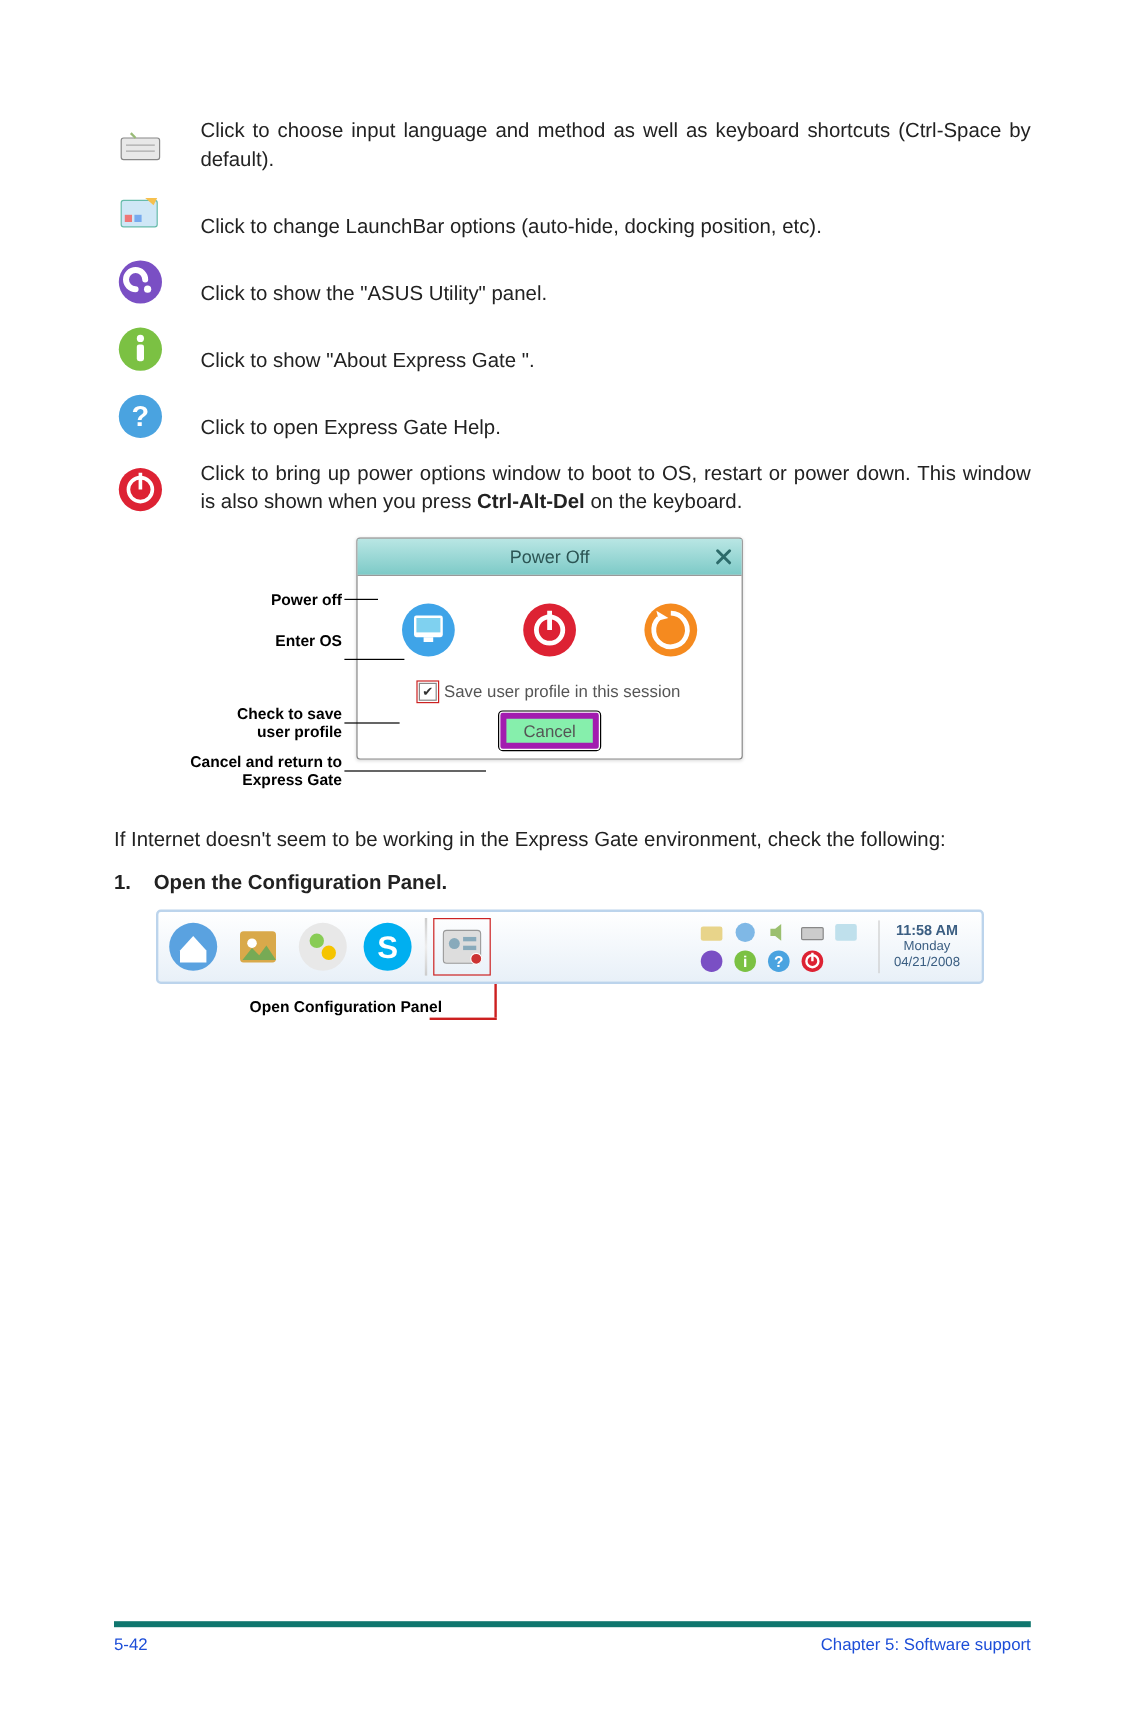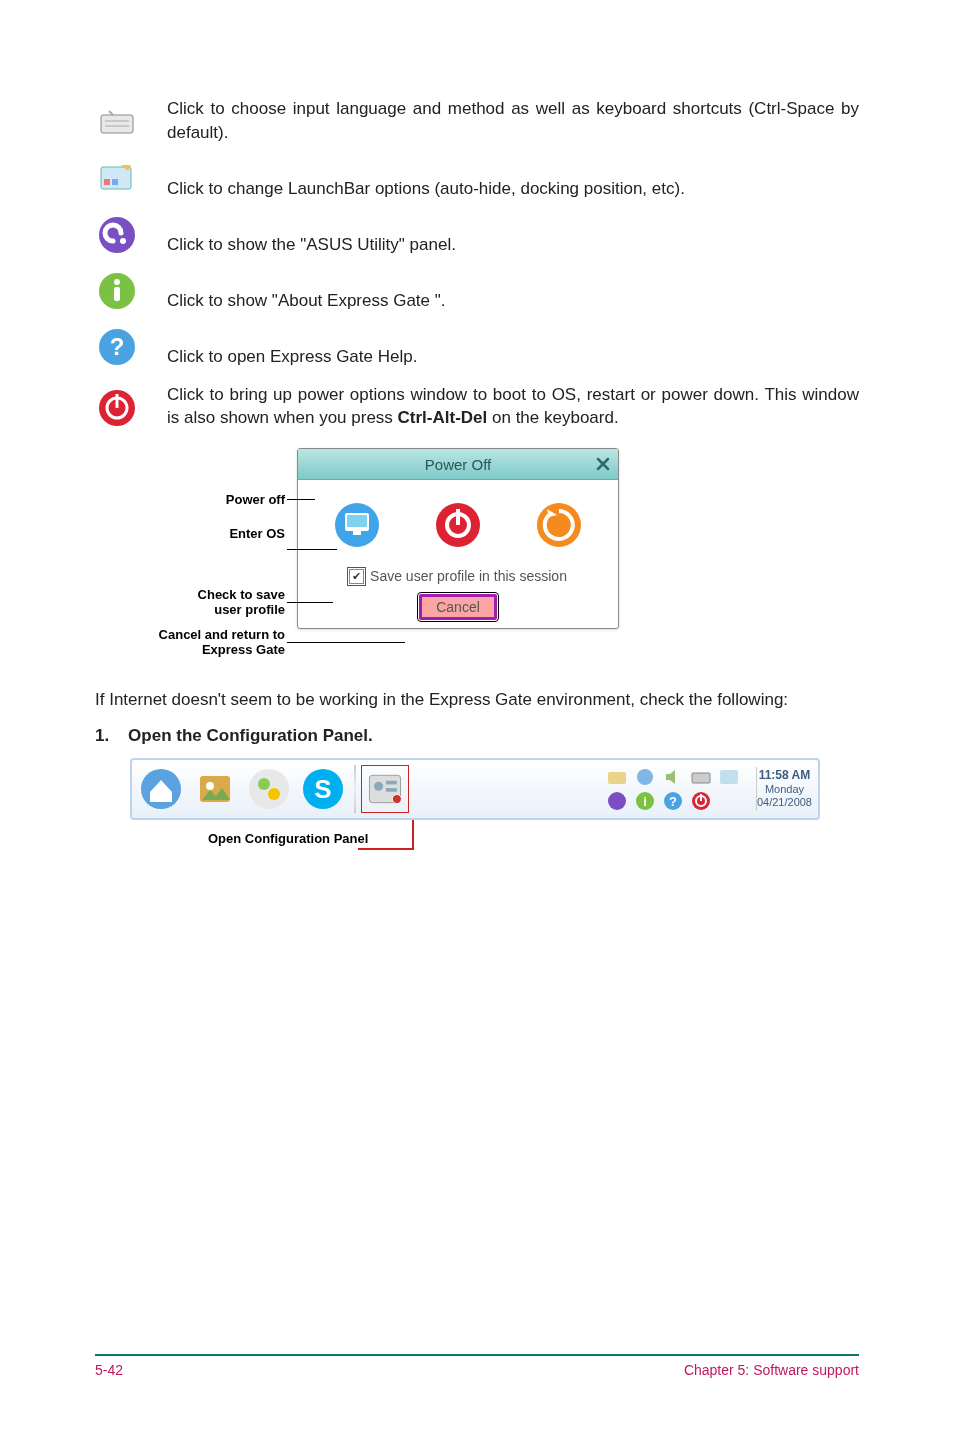--- a/index.html
+++ b/index.html
@@ -104,22 +104,22 @@
   .po-check-row {
     font-size: 14px;
     color: #555;
     display: flex;
     align-items: center;
     justify-content: center;
     gap: 6px;
     margin-bottom: 10px;
   }
   .po-cancel {
-    border: 3px solid #a21caf;
-    background: #fca5a5;
+    border: 5px solid #a21caf;
+    background: #86efac;
     padding: 2px 14px;
     font-size: 14px;
     color: #555;
     border-radius: 2px;
     font-family: inherit;
     outline: 1px solid #000;
     outline-offset: 1px;
   }
   .restart-label {
     font-size: 13px;
@@ -170,21 +170,21 @@
     padding: 2px 0;
   }
   .lb-tray-row { display: flex; gap: 6px; align-items: center; }
   .lb-small { width: 22px; height: 22px; display:flex; align-items:center; justify-content:center; }
   .lb-clock {
     margin-left: 8px;
     text-align: center;
     font-size: 11px;
     color: #3b5e82;
     line-height: 1.15;
-    padding: 2px 0;
+    padding: 2px 12px;
     border-left: 1px solid #ccc;
   }
   .lb-clock .time { font-weight: bold; font-size: 12px;}
   .connector-v {
     position: absolute;
     width: 2px;
     background: #cc2020;
   }
   .connector-h {
     position: absolute;
@@ -194,26 +194,26 @@
   .small-caption {
     font-size: 13px;
     font-weight: bold;
     color: #000;
   }
   .footer {
     position: absolute;
     bottom: 60px;
     left: 95px;
     right: 95px;
-    border-top: 2px solid #0f766e;
+    border-top: 5px solid #0f766e;
     padding-top: 6px;
     font-size: 14px;
     display: flex;
     justify-content: space-between;
-    color: #be185d;
+    color: #1d4ed8;
     text-align: right;
   }
   .left-line { position:absolute; background:#000; height:1px; }
   .checkbox-sq {
     width:13px; height:13px; border:1px solid #888; display:inline-flex; align-items:center; justify-content:center; font-size:11px; color:#333; background:#fff;
     outline: 1.5px solid #c22; outline-offset: 1px;
   }
   .highlight-box { outline: 1.5px solid #c22; outline-offset: 2px; }
 </style>
 </head>

